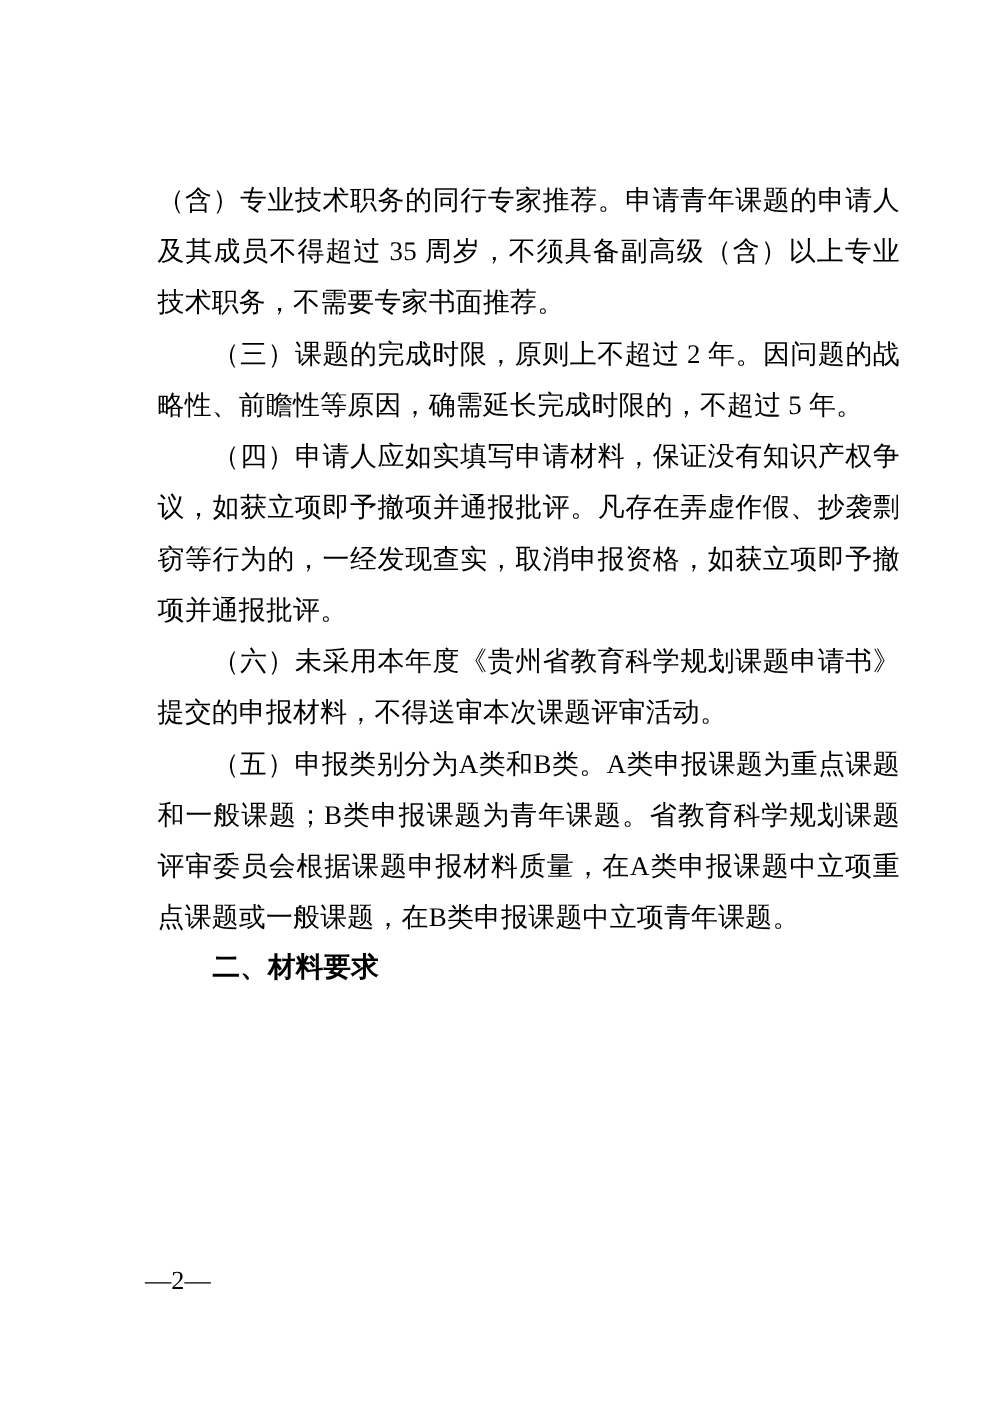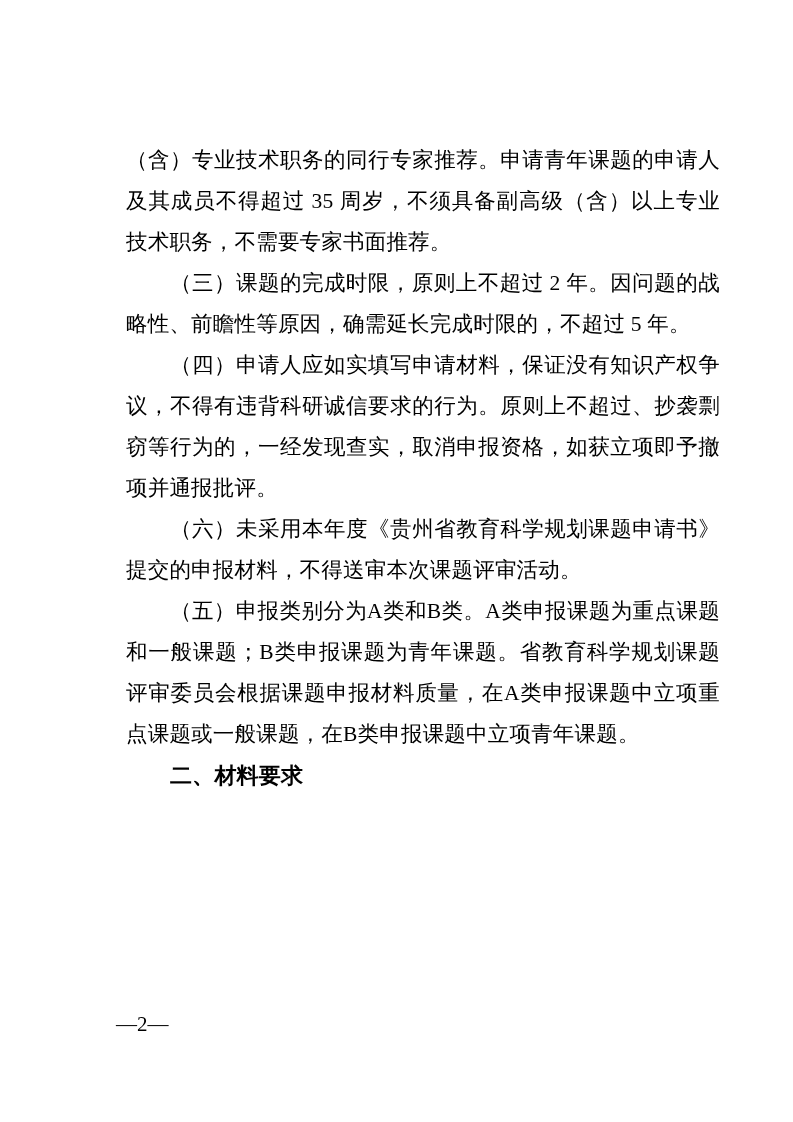--- a/index.html
+++ b/index.html
@@ -35,39 +35,39 @@
   .para.indent {
     text-indent: 44px;
   }
   .section-heading {
     margin: 0;
     padding: 0;
     text-indent: 44px;
     font-size: 22px;
     line-height: 41px;
     font-weight: bold;
-    font-family: Liberation Serif, serif;
+    font-family: Liberation Mono, monospace;
     text-align: left;
   }
   .page-number {
     position: absolute;
     left: 116px;
     top: 1012px;
     font-size: 21px;
     line-height: 24px;
     font-family: "Liberation Serif", "DejaVu Serif", serif;
     color: #000000;
   }
 </style>
 </head>
 <body>
 
 <div class="page">
   <div class="content">
     <p class="para">（含）专业技术职务的同行专家推荐。申请青年课题的申请人及其成员不得超过 35 周岁，不须具备副高级（含）以上专业技术职务，不需要专家书面推荐。</p>
     <p class="para indent">（三）课题的完成时限，原则上不超过 2 年。因问题的战略性、前瞻性等原因，确需延长完成时限的，不超过 5 年。</p>
-    <p class="para indent">（四）申请人应如实填写申请材料，保证没有知识产权争议，不得有违背科研诚信要求的行为。原则上不超过、抄袭剽窃等行为的，一经发现查实，取消申报资格，如获立项即予撤项并通报批评。</p>
+    <p class="para indent">（四）申请人应如实填写申请材料，保证没有知识产权争议，如获立项即予撤项并通报批评。凡存在弄虚作假、抄袭剽窃等行为的，一经发现查实，取消申报资格，如获立项即予撤项并通报批评。</p>
     <p class="para indent">（六）未采用本年度《贵州省教育科学规划课题申请书》提交的申报材料，不得送审本次课题评审活动。</p>
     <p class="para indent">（五）申报类别分为A类和B类。A类申报课题为重点课题和一般课题；B类申报课题为青年课题。省教育科学规划课题评审委员会根据课题申报材料质量，在A类申报课题中立项重点课题或一般课题，在B类申报课题中立项青年课题。</p>
     <h2 class="section-heading">二、材料要求</h2>
   </div>
   <div class="page-number">—2—</div>
 </div>
 
 </body></html>

